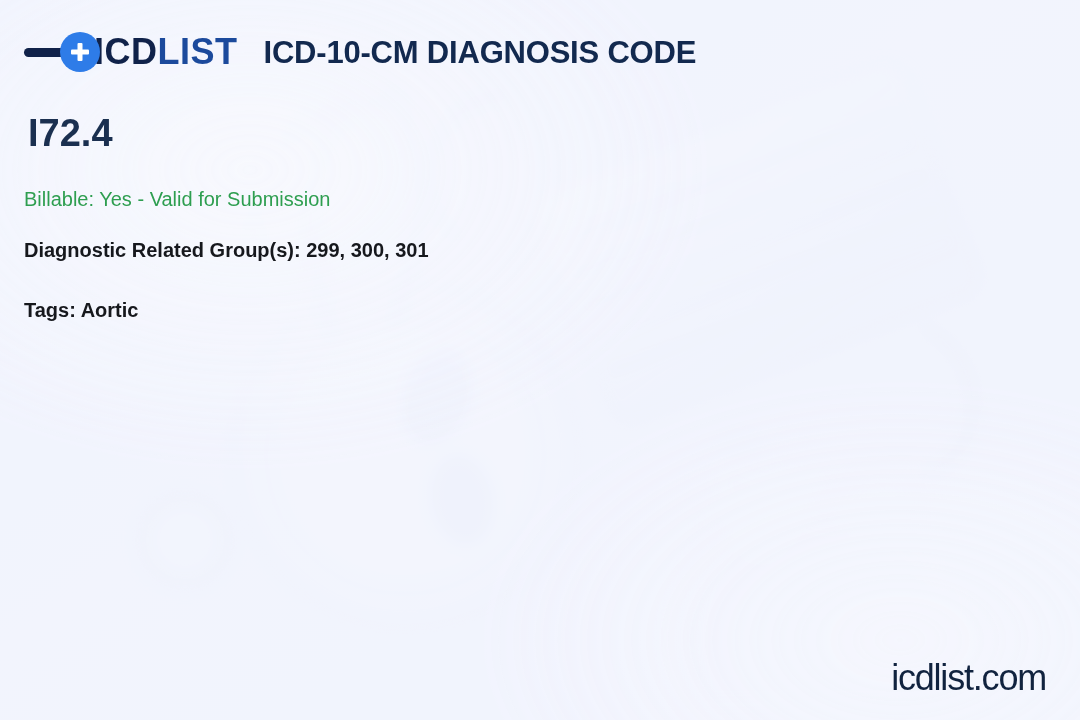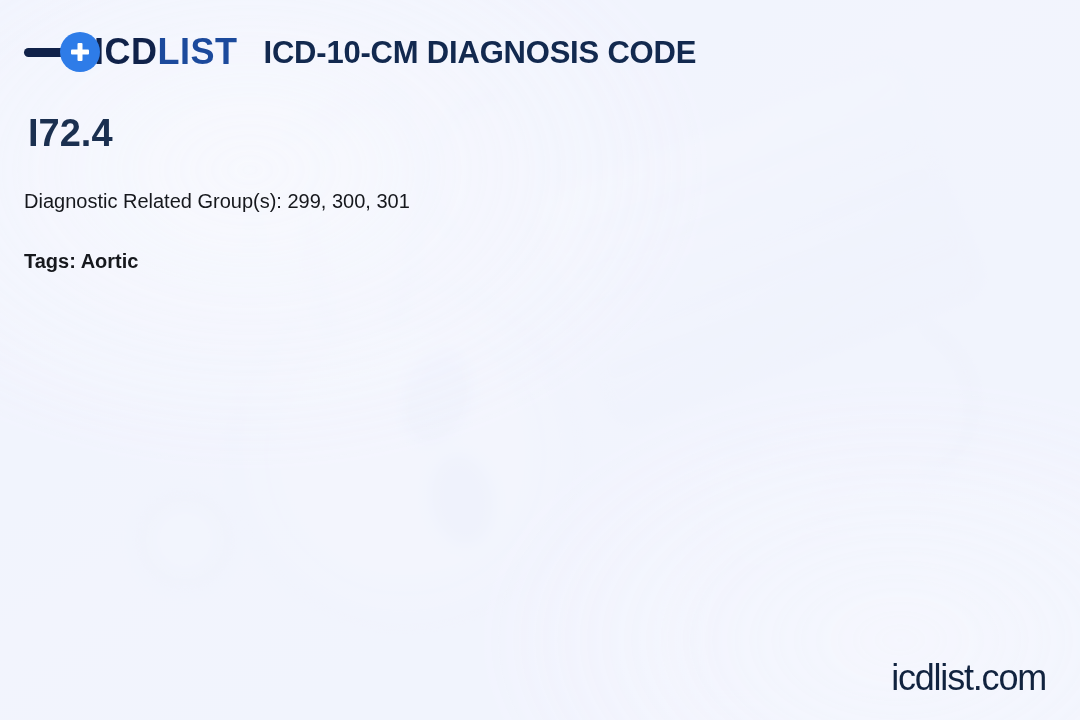--- a/index.html
+++ b/index.html
@@ -128,23 +128,23 @@
     letter-spacing: -0.1px;
   }
   #billable-status {
     margin-top: 33px;
     font-size: 20px;
     font-weight: 400;
     color: #2e9e50;
     line-height: 1.2;
   }
   #drg-line {
-    margin-top: 35px;
+    margin-top: 27px;
     font-size: 20px;
-    font-weight: 400;
+    font-weight: 700;
     color: #16181d;
     line-height: 1.2;
   }
   #tags-line {
     margin-top: 36px;
     font-size: 20px;
     font-weight: 700;
     color: #16181d;
     line-height: 1.2;
   }
@@ -264,19 +264,20 @@
       </span>
       <span class="logo-word">
         <span class="icd">ICD</span><span class="list">LIST</span>
       </span>
     </div>
     <div id="header-title">ICD-10-CM DIAGNOSIS CODE</div>
   </div>
 
   <div id="content">
     <div id="code-value">I72.4</div>
+    <div id="billable-status">Billable: Yes - Valid for Submission</div>
     <div id="drg-line">Diagnostic Related Group(s): 299, 300, 301</div>
     <div id="tags-line">Tags: Aortic</div>
   </div>
 
   <div id="footer-brand">icdlist.com</div>
 
 </div>
 
 </body></html>

